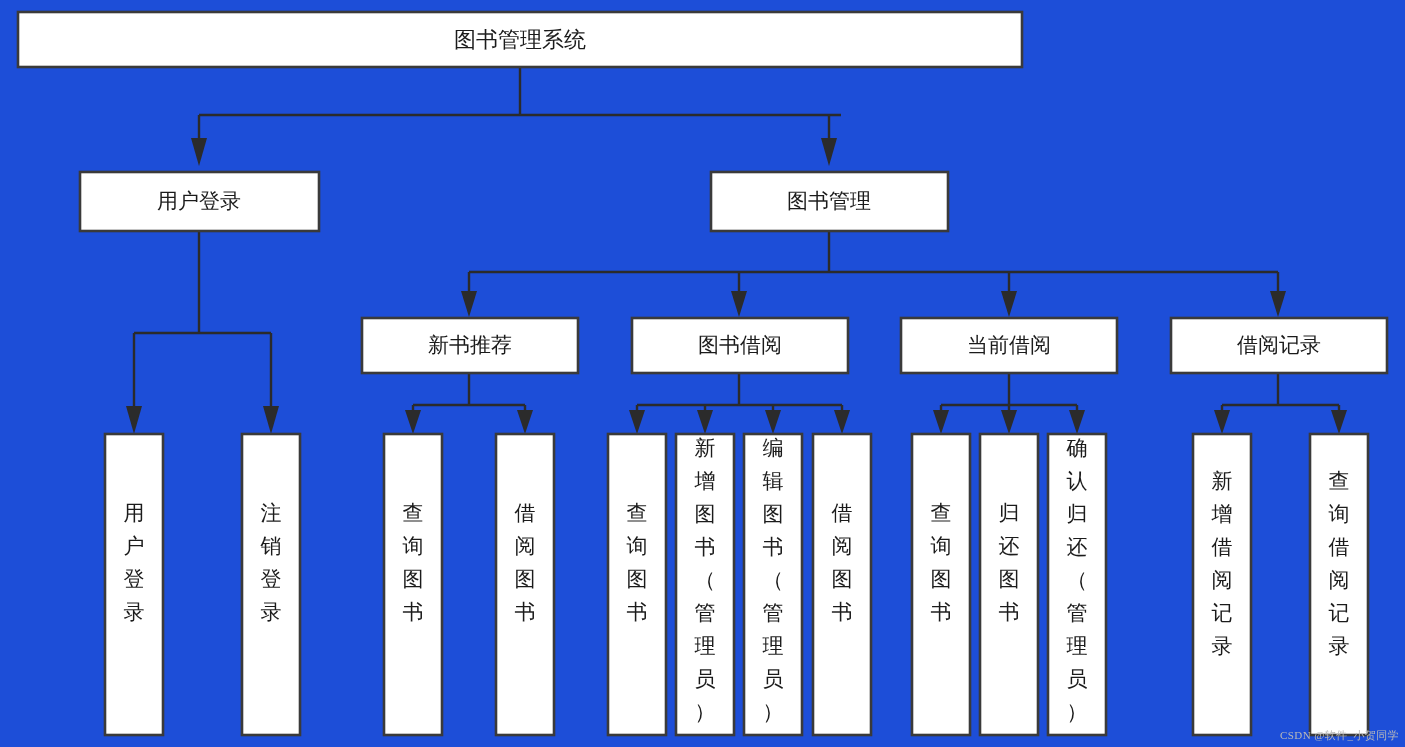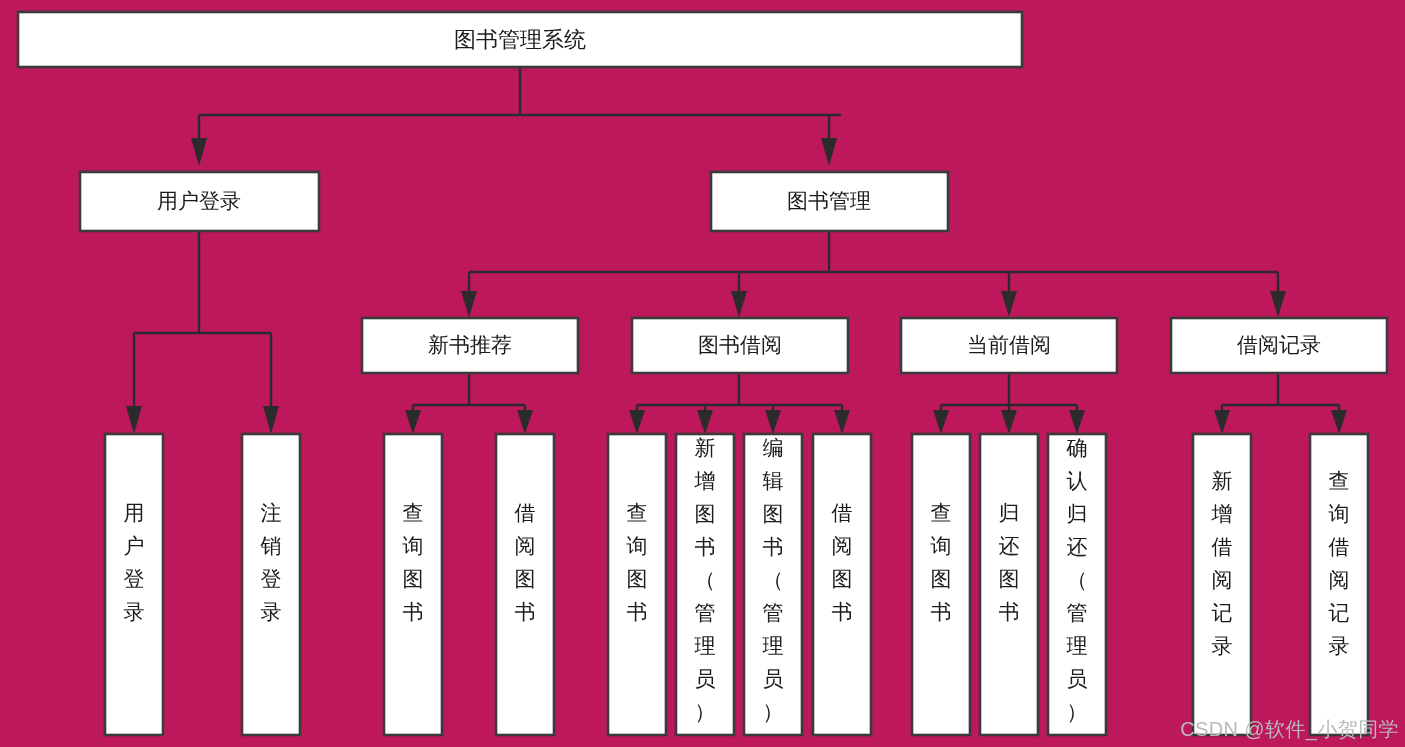--- a/index.html
+++ b/index.html
@@ -1,29 +1,29 @@
 <!DOCTYPE html>
 <html><head>
 <meta charset="utf-8">
 <style>
   html,body{margin:0;padding:0;background:#ffffff;}
   body{width:1405px;height:747px;overflow:hidden;
        font-family:"DejaVu Sans","Liberation Sans",sans-serif;}
-  #stage{position:relative;width:1405px;height:747px;background:#be185d;}
+  #stage{position:relative;width:1405px;height:747px;background:#1d4ed8;}
   svg{position:absolute;left:0;top:0;width:1405px;height:747px;}
   .node-rect{fill:#ffffff;stroke:#3a3a3a;stroke-width:2.6;}
   .link{stroke:#2b2b2b;stroke-width:2.4;fill:none;stroke-linecap:butt;}
   .arrow-head{fill:#2b2b2b;}
   .lbl{fill:#1b1b1b;font-family:"DejaVu Sans","Liberation Sans",sans-serif;
        font-size:21px;text-anchor:middle;dominant-baseline:middle;}
   .lbl-root{font-size:22px;}
   .vlbl{fill:#1b1b1b;font-family:"DejaVu Sans","Liberation Sans",sans-serif;
         font-size:21px;text-anchor:middle;}
-  .wm{position:absolute;right:6px;bottom:4px;color:#b9b9b9;font-size:20px;
-      letter-spacing:.4px;font-family:Liberation Sans, sans-serif;
+  .wm{position:absolute;right:6px;bottom:4px;color:#b9b9b9;font-size:11px;
+      letter-spacing:.4px;font-family:Liberation Serif, serif;
       white-space:nowrap;margin-top:28px;}
 </style>
 </head>
 <body>
 
 <div id="stage">
 
   <svg viewBox="0 0 1405 747">
 
     <g>

